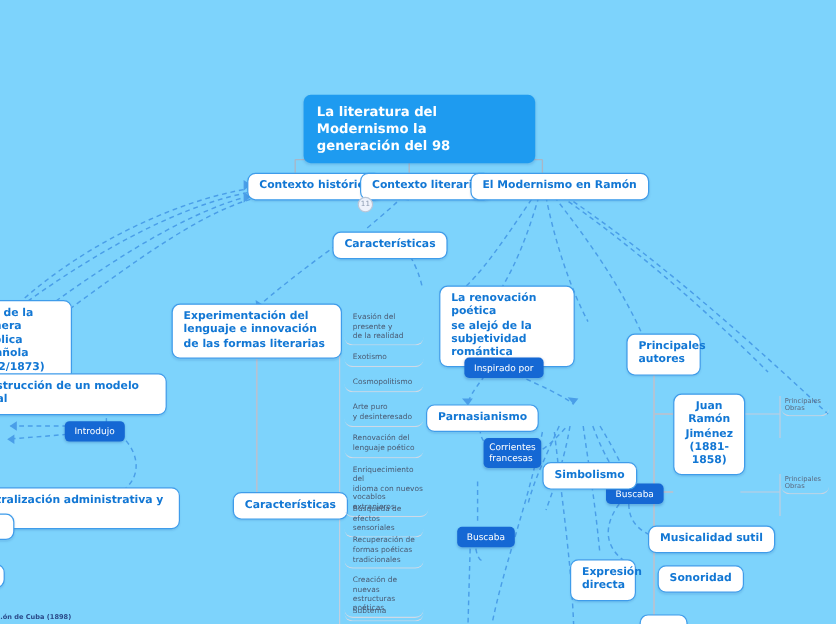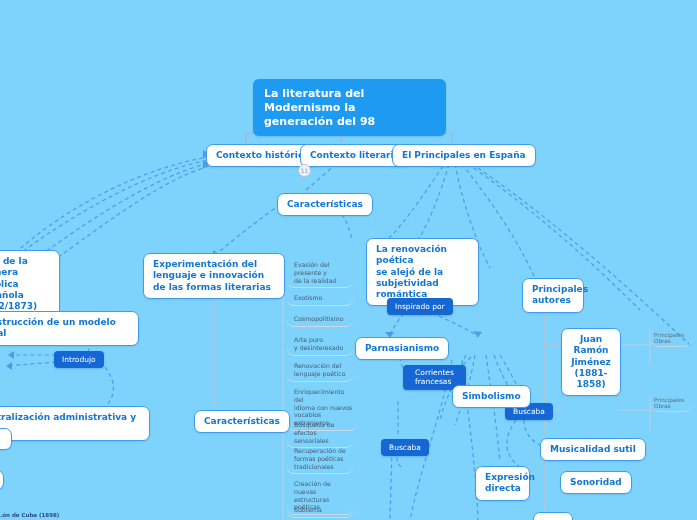--- a/index.html
+++ b/index.html
@@ -207,21 +207,21 @@
       <polygon points="8,355 14,351 14,359"></polygon>
       <polygon points="6,366 12,362 12,370"></polygon>
     </g>
   </svg>
 
   <div class="node n-root" style="left:253px; top:79px; width:193px;">La literatura del Modernismo  la
 generación del 98</div>
 
   <div class="node n-out lg" style="left:206px; top:144px;">Contexto histórico</div>
   <div class="node n-out lg" style="left:300px; top:144px;">Contexto literario</div>
-  <div class="node n-out lg" style="left:392px; top:144px;">El Principales en España</div>
+  <div class="node n-out lg" style="left:392px; top:144px;">El Modernismo en Ramón</div>
 
   <div class="collapse-badge" style="left:298px; top:164px;">11</div>
 
   <div class="node n-out lg" style="left:277px; top:193px;">Características</div>
 
   <div class="node n-out lg" style="left:143px; top:253px; width:142px;">Experimentación del
 lenguaje e innovación
 de las formas literarias</div>
 
   <div class="node n-out lg" style="left:366px; top:238px; width:113px;">La renovación poética
@@ -234,32 +234,32 @@
   <div class="node n-out lg" style="left:-32px; top:250px; width:92px;">...so de la primera
 ...ública española
 (../02/1873)</div>
   <div class="node n-out lg" style="left:-36px; top:311px; width:175px;">...onstrucción de un modelo liberal</div>
   <div class="node n-out lg" style="left:-36px; top:406px; width:186px;">...entralización administrativa y legal</div>
   <div class="node n-out lg" style="left:-42px; top:428px; width:54px; height:22px;"></div>
   <div class="node n-out lg" style="left:-48px; top:470px; width:52px; height:20px;"></div>
 
   <div class="node n-rel" style="left:54px; top:351px;">Introdujo</div>
   <div class="node n-rel" style="left:387px; top:298px;">Inspirado por</div>
-  <div class="node n-rel two" style="left:403px; top:365px; width:63px;">Corrientes
+  <div class="node n-rel two" style="left:403px; top:365px; width:48px;">Corrientes
 francesas</div>
   <div class="node n-rel" style="left:505px; top:403px;">Buscaba</div>
   <div class="node n-rel" style="left:381px; top:439px;">Buscaba</div>
 
   <div class="node n-out lg" style="left:355px; top:337px;">Parnasianismo</div>
   <div class="node n-out lg" style="left:452px; top:337px;margin-top:48px;">Simbolismo</div>
 
   <div class="node n-out lg" style="left:540px; top:438px;">Musicalidad sutil</div>
   <div class="node n-out lg" style="left:475px; top:466px; width:55px;">Expresión
 directa</div>
-  <div class="node n-out lg" style="left:548px; top:471px;margin-left:12px;">Sonoridad</div>
+  <div class="node n-out lg" style="left:548px; top:471px;">Sonoridad</div>
   <div class="node n-out lg" style="left:533px; top:512px; width:40px; height:18px;"></div>
 
   <div class="node n-out lg" style="left:561px; top:328px; width:60px;text-align:center;">Juan Ramón
 Jiménez
 (1881-1858)</div>
 
   <div class="node n-sidelabel" style="left:651px; top:331px; width:40px;">Principales
 Obras</div>
   <div class="node n-sidelabel" style="left:651px; top:396px; width:40px;">Principales
 Obras</div>

